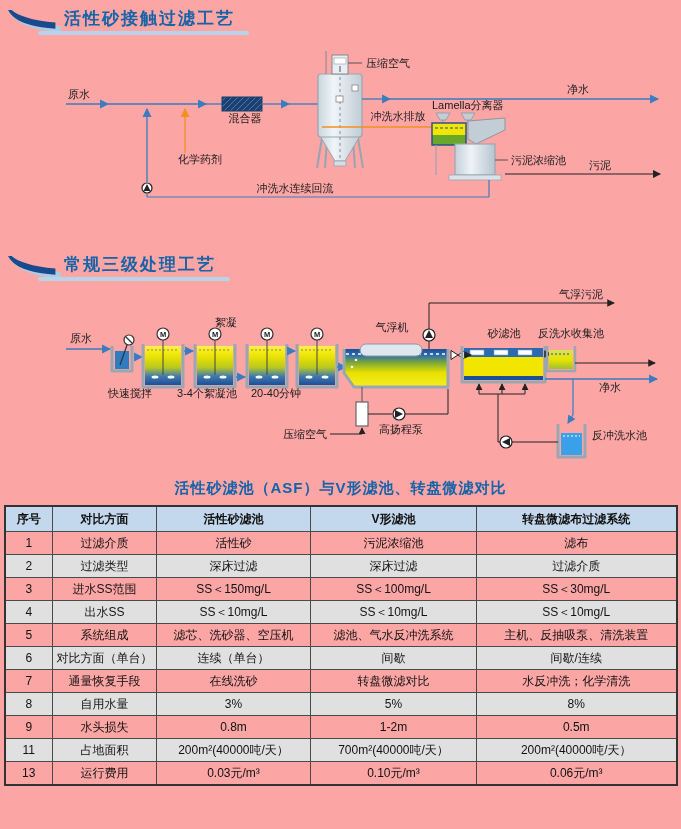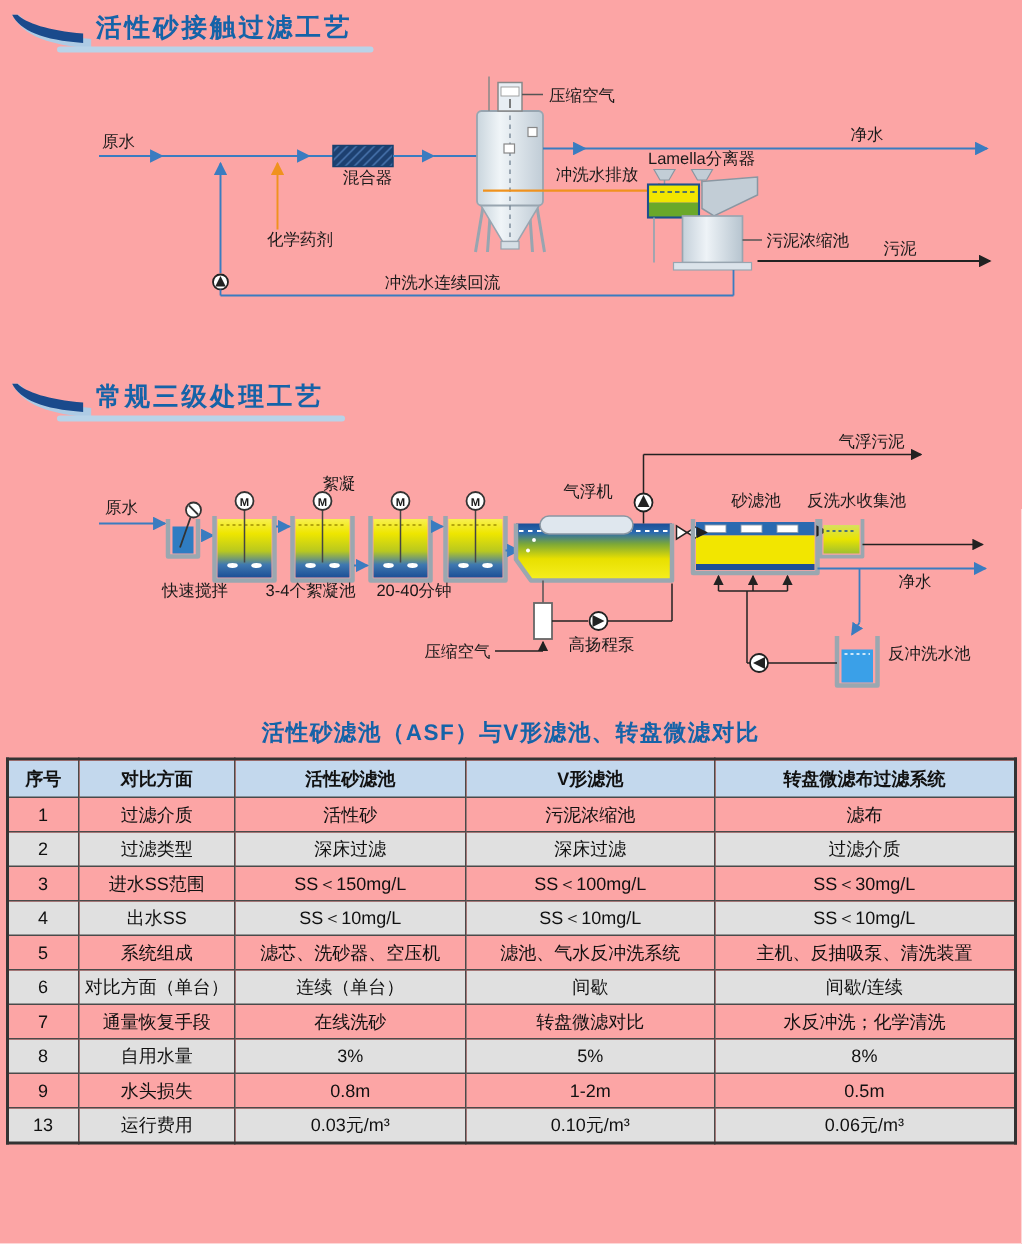--- a/index.html
+++ b/index.html
@@ -381,20 +381,27 @@
           <td>8%</td>
         </tr>
       <tr>
           <td>9</td>
           <td>水头损失</td>
           <td>0.8m</td>
           <td>1-2m</td>
           <td>0.5m</td>
         </tr>
       <tr>
+          <td>11</td>
+          <td>占地面积</td>
+          <td>200m²(40000吨/天）</td>
+          <td>700m²(40000吨/天）</td>
+          <td>200m²(40000吨/天）</td>
+        </tr>
+      <tr>
           <td>13</td>
           <td>运行费用</td>
           <td>0.03元/m³</td>
           <td>0.10元/m³</td>
           <td>0.06元/m³</td>
         </tr>
     </tbody>
   </table>
 
 </div>

